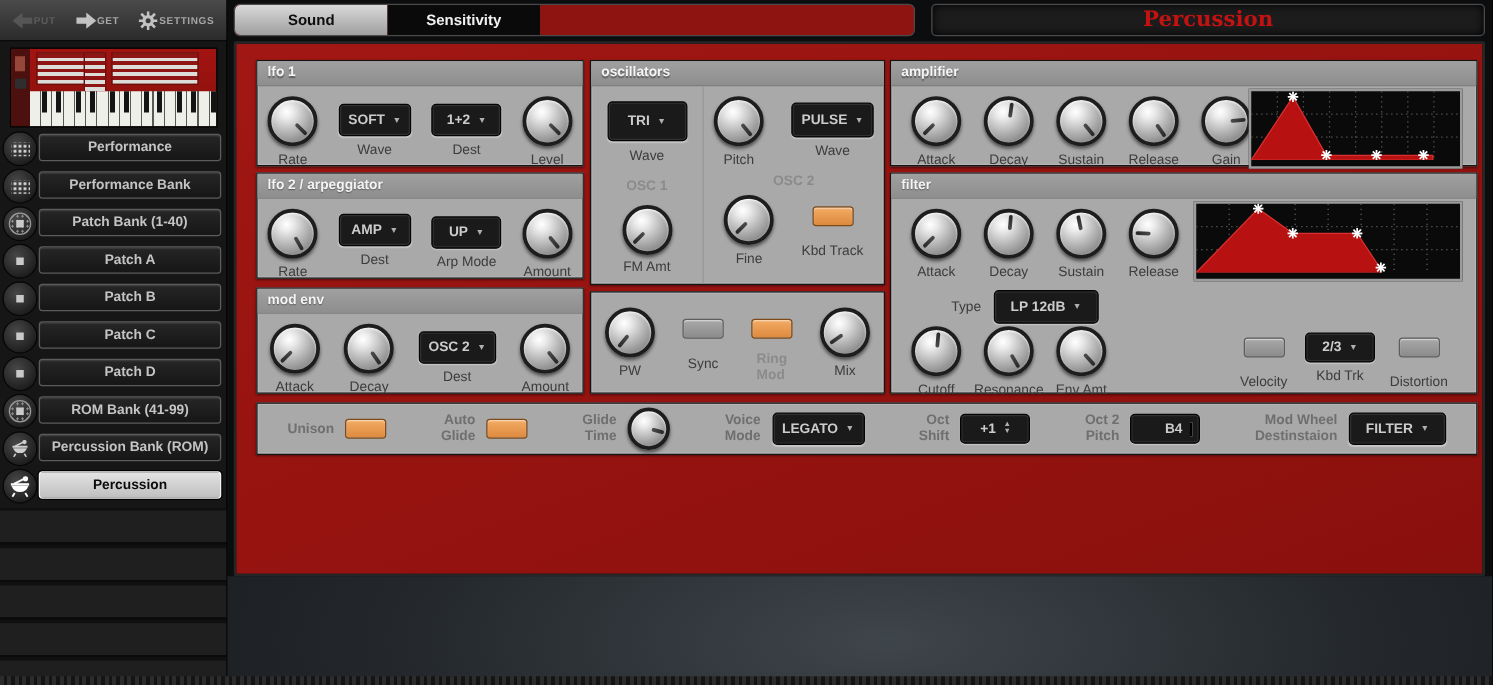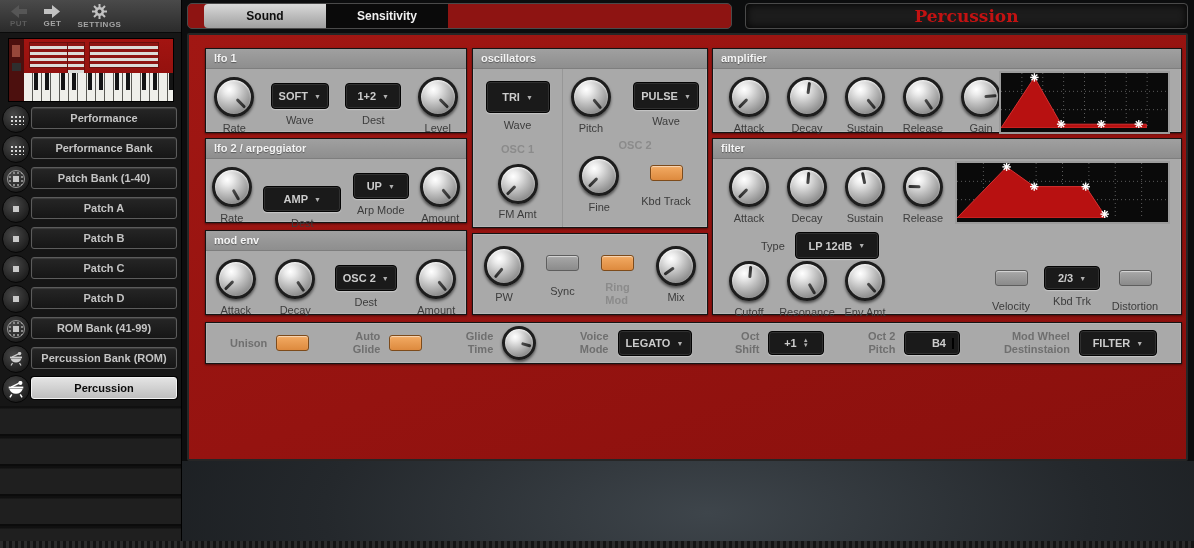--- a/index.html
+++ b/index.html
@@ -4,21 +4,21 @@
 <style>
   html,body{margin:0;padding:0;background:#000;}
   #stage{position:relative;width:1194px;height:548px;overflow:hidden;
          font-family:"Liberation Sans",sans-serif;background:#0d0e10;-webkit-font-smoothing:antialiased;}
 
   
   #sidebar{position:absolute;left:0;top:0;width:181px;height:548px;background:#161616;border-right:1px solid #000;}
   #toolbar{position:absolute;left:0;top:0;width:181px;height:33px;
            background:linear-gradient(#4a4a4a,#2b2b2b);border-bottom:1px solid #0a0a0a;
            display:flex;align-items:center;gap:16px;padding-left:10px;box-sizing:border-box;}
-  .tb-item{display:flex;flex-direction:column;align-items:center;gap:1px;cursor:pointer;}
+  .tb-item{display:flex;flex-direction:row;align-items:center;gap:1px;cursor:pointer;}
   .tb-item .tb-label{font-size:8px;font-weight:bold;letter-spacing:.5px;color:#a5a5a5;}
   .tb-item.dim .tb-label{color:#5c5c5c;}
 
   #kb-image{position:absolute;left:8px;top:38px;width:164px;height:62px;background:linear-gradient(#a31411,#880f0c);
             border:1px solid #000;overflow:hidden;}
   .kb-mod{position:absolute;left:0;top:0;width:15px;height:100%;background:#4c100e;}
   .kb-mod:before{content:"";position:absolute;left:3px;top:6px;width:8px;height:12px;background:#96473a;}
   .kb-mod:after{content:"";position:absolute;left:3px;top:24px;width:9px;height:8px;background:#2e2e2e;}
   .kb-cluster{position:absolute;background:repeating-linear-gradient(0deg,#dcdcd8 0 3px,#8e1513 3px 6px),#8e1513;
               border:1px solid #6b0f0d;}
@@ -47,21 +47,21 @@
   .glyph-grid{width:15px;height:11px;background-image:radial-gradient(circle,#d8d8d8 1px,transparent 1.4px);
               background-size:4px 4px;background-position:1px 1px;}
   .glyph-ring{width:18px;height:18px;border-radius:50%;border:1.5px solid #9a9a9a;box-sizing:border-box;
               background-image:radial-gradient(circle,#8a8a8a .8px,transparent 1.1px);background-size:4px 4px;
               display:flex;align-items:center;justify-content:center;}
   .glyph-sq{width:6px;height:6px;background:#c9c9c9;}
 
   
   #main{position:absolute;left:182px;top:0;width:1012px;height:548px;background:#0c0d0e;}
   #tabbar{position:absolute;left:5px;top:3px;width:545px;height:26px;background:#8e1412;
-          border:1px solid #4a4a4a;border-radius:5px;box-sizing:border-box;display:flex;overflow:hidden;padding-left:16px;}
+          border:1px solid #4a4a4a;border-radius:5px;box-sizing:border-box;display:flex;overflow:hidden;}
   .tab{height:100%;width:122px;display:flex;align-items:center;justify-content:center;
        font-size:12px;font-weight:bold;cursor:pointer;}
   .tab.active{background:linear-gradient(#d9d9d9,#9f9f9f);color:#0d0d0d;border-radius:4px 0 0 4px;}
   .tab.inactive{background:#0a0a0a;color:#f0f0f0;}
   #patch-display{position:absolute;left:563px;top:3px;width:443px;height:26px;background:#1c1c1c;
           border:1px solid #4a4a4a;border-radius:4px;box-sizing:border-box;
           display:flex;align-items:center;justify-content:center;
           font-family:"DejaVu Serif",serif;font-size:17px;font-weight:bold;color:#c31212;
           box-shadow:inset 0 0 8px #000;}
 
@@ -291,21 +291,21 @@
     </div>
 
     <div class="panel" id="p-lfo2" style="left:23px;top:138px;width:262px;height:85px;">
       <div class="ptitle">lfo 2 / arpeggiator</div>
       <div class="pbody">
         <div class="cell">
             <div class="knob" style="--angle: 150deg;"></div>
             <div class="klabel">Rate</div>
           </div>
         <div class="cell">
-            <div class="dd" style="margin-top:19px;width:78px;">
+            <div class="dd" style="margin-top:4px;width:58px;">
               <span>AMP</span>
               <span class="arr">▼</span>
             </div>
             <div class="klabel">Dest</div>
           </div>
         <div class="cell">
             <div class="dd" style="margin-top:6px;width:54px;">
               <span>UP</span>
               <span class="arr">▼</span>
             </div>

